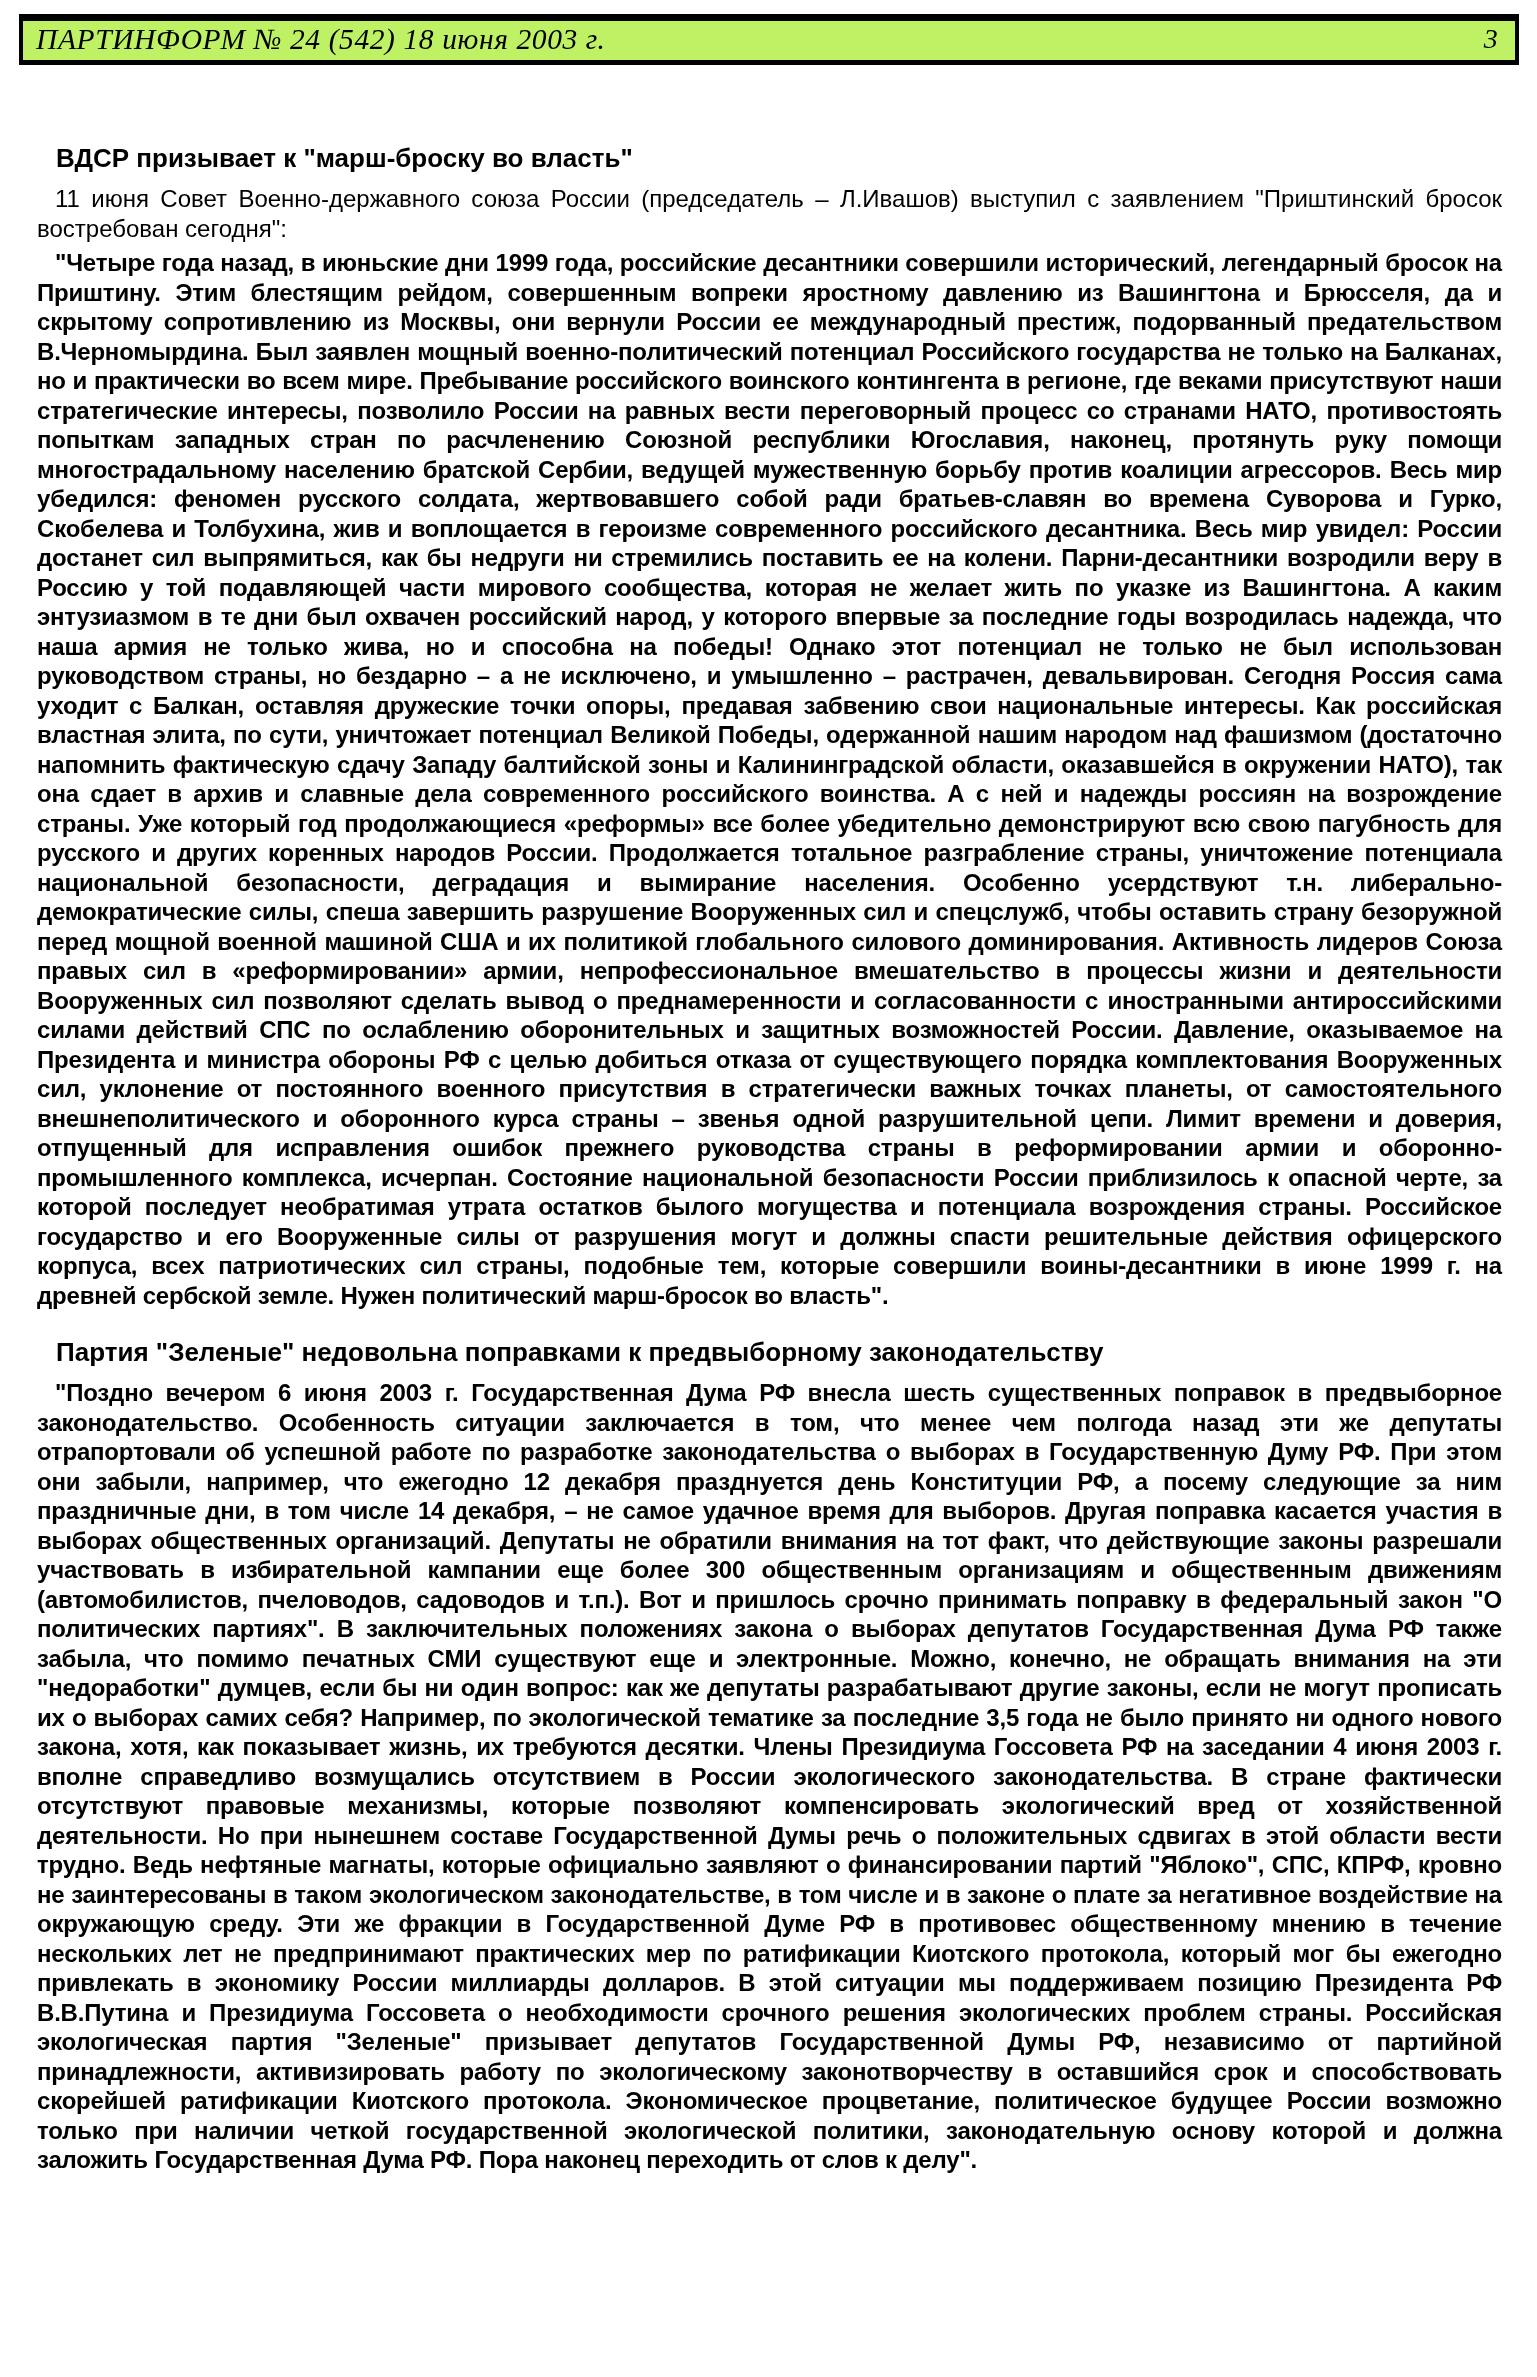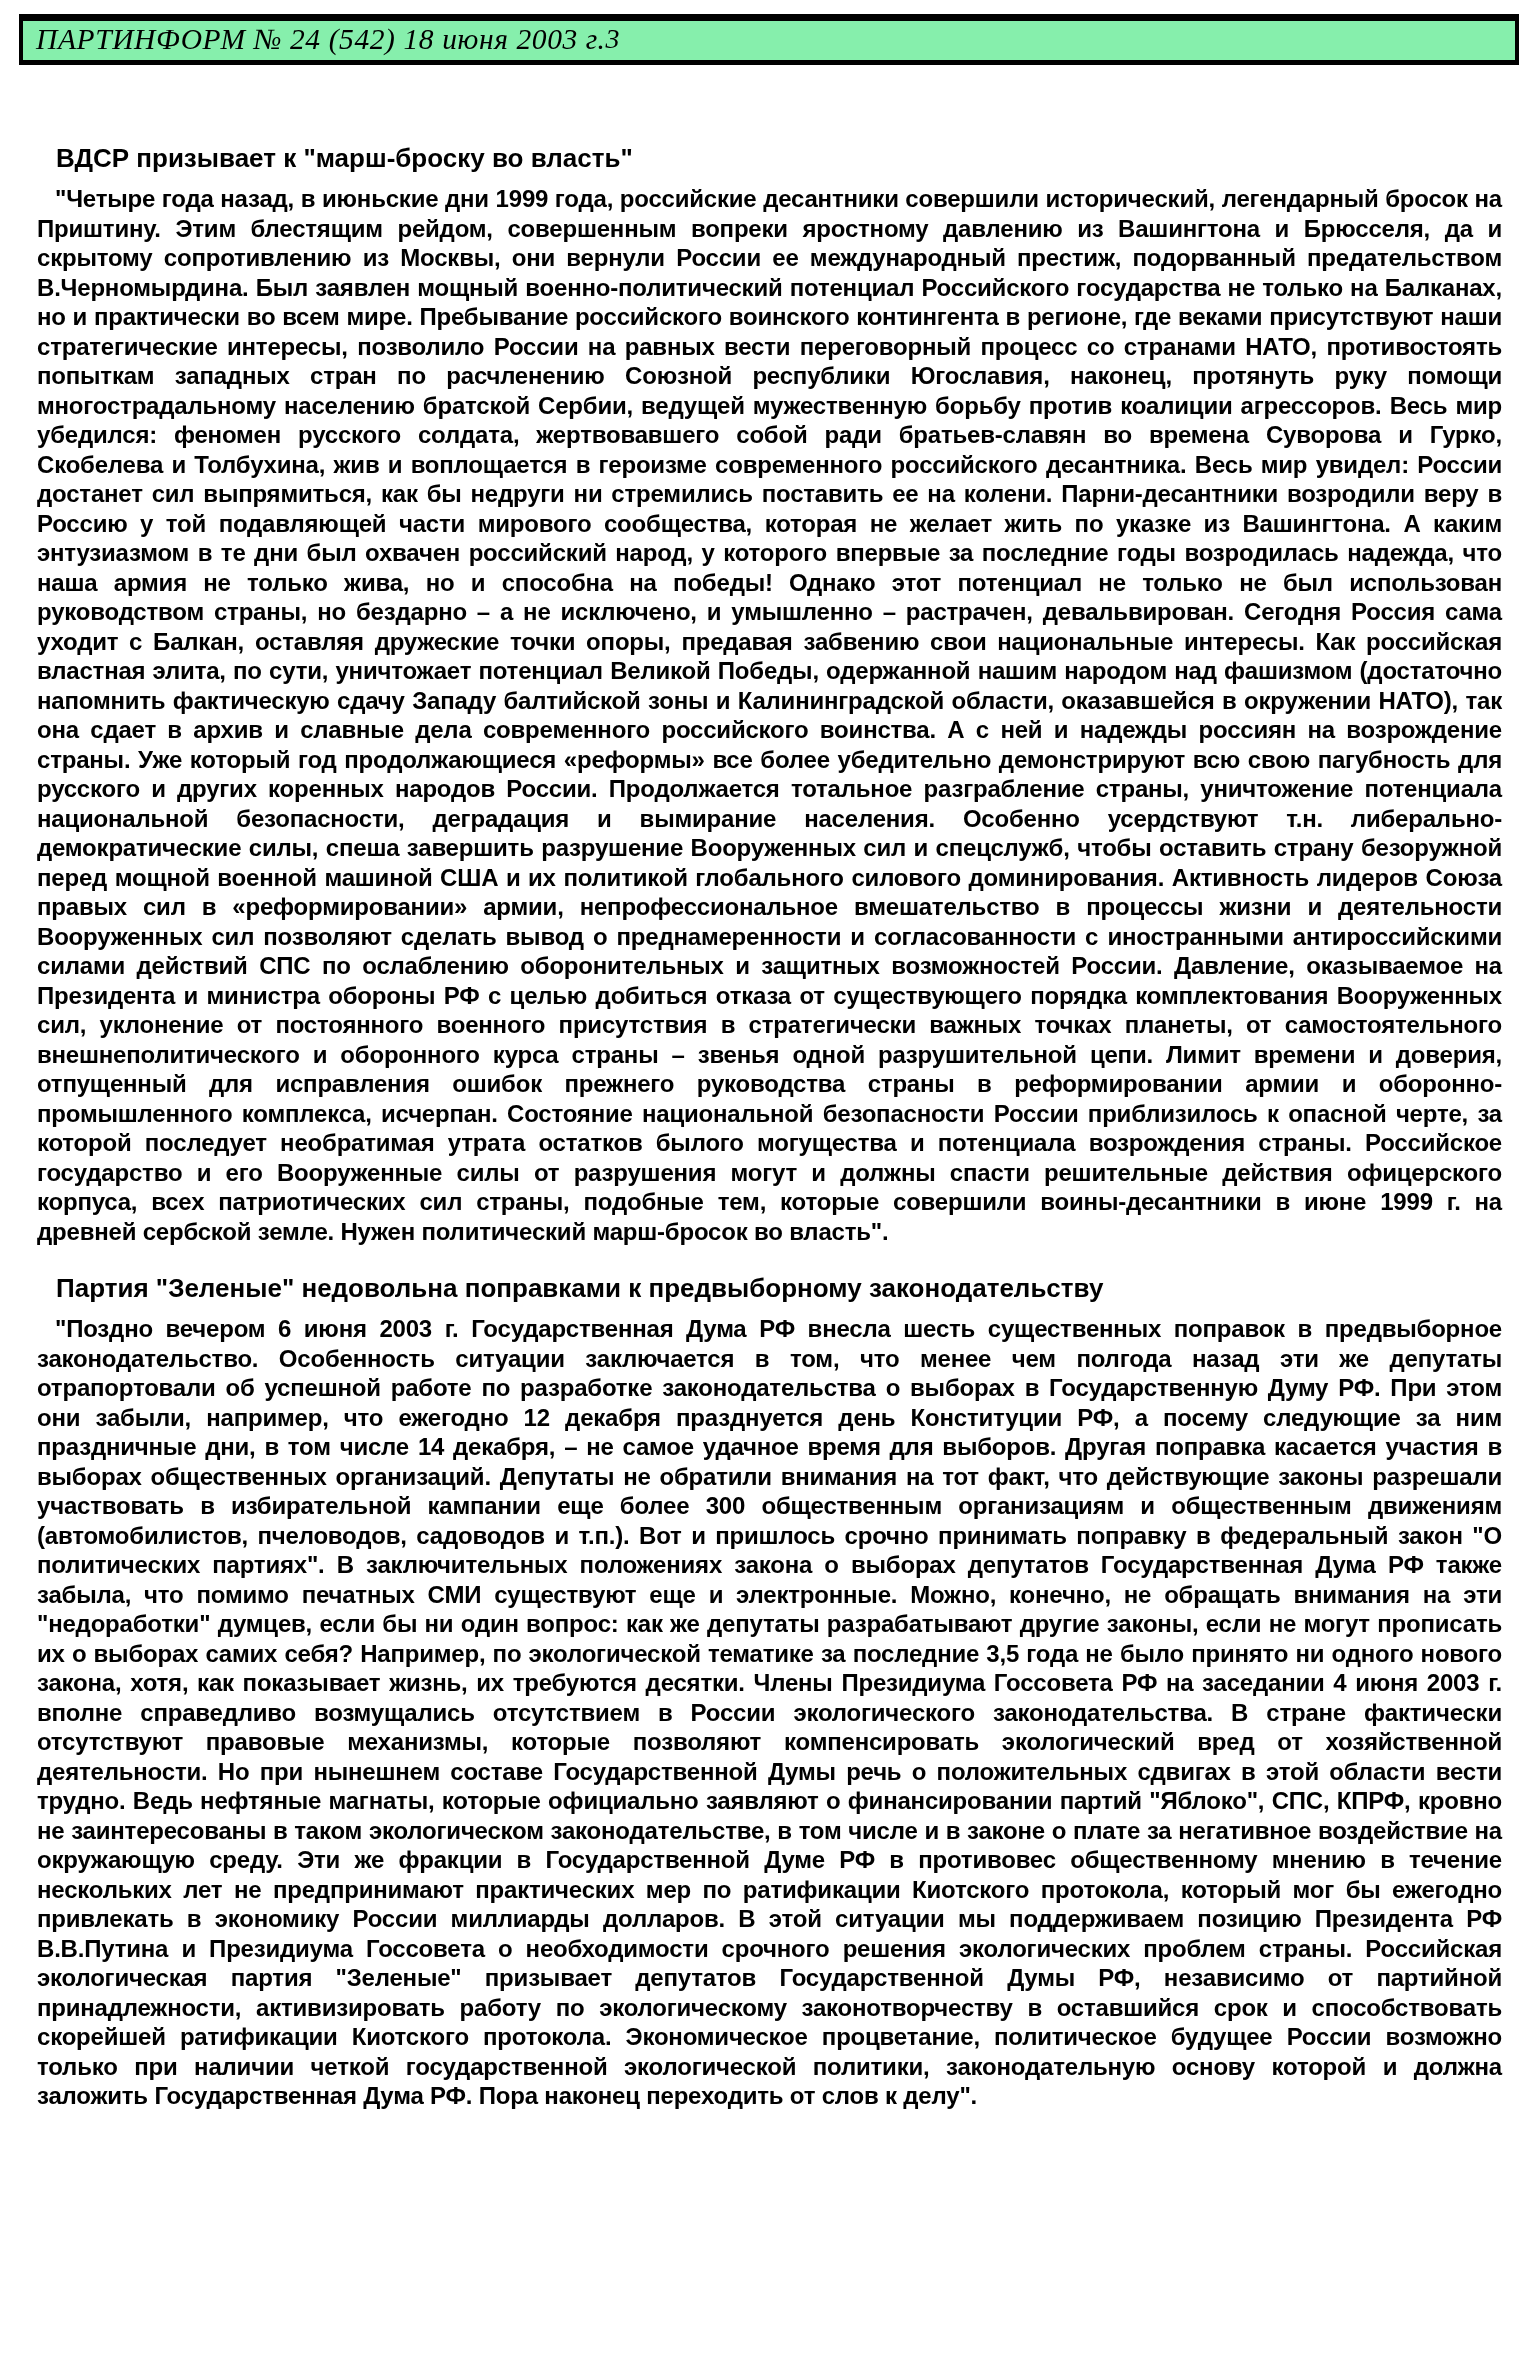--- a/index.html
+++ b/index.html
@@ -22,28 +22,28 @@
   }
   
   .masthead {
     margin: 14px 18px 0 19px;
     border: 4.5px solid #000000;
     border-top-width: 7px;
     border-bottom-width: 5.8px;
     box-sizing: border-box;
     height: 51px;
     display: flex;
-    justify-content: flex-start;
+    justify-content: space-between;
     align-items: center;
     padding: 0 16.7px 2.6px 13px;
     font-family: "Liberation Serif", serif;
     font-style: italic;
     font-size: 29.5px;
     letter-spacing: 0.6px;
-    background: #86efac;
+    background: #bef264;
   }
   .masthead-page {
     font-size: 28px;
   }
   
   .content {
     padding: 0 35px 0 37px;
   }
   .article-title {
     font-size: 26px;
@@ -82,20 +82,21 @@
 
   <header class="masthead">
     <span class="masthead-title">ПАРТИНФОРМ № 24 (542) 18 июня 2003 г.</span>
     <span class="masthead-page">3</span>
   </header>
 
   <main class="content">
 
     <article class="article article-first">
       <h2 class="article-title">ВДСР призывает к "марш-броску во власть"</h2>
+      <p class="lead">11 июня Совет Военно-державного союза России (председатель – Л.Ивашов) выступил с заявлением "Приштинский бросок востребован сегодня":</p>
       <p class="article-body">"Четыре года назад, в июньские дни 1999 года, российские десантники совершили исторический, легендарный бросок на Приштину. Этим блестящим рейдом, совершенным вопреки яростному давлению из Вашингтона и Брюсселя, да и скрытому сопротивлению из Москвы, они вернули России ее международный престиж, подорванный предательством В.Черномырдина. Был заявлен мощный военно-политический потенциал Российского государства не только на Балканах, но и практически во всем мире. Пребывание российского воинского контингента в регионе, где веками присутствуют наши стратегические интересы, позволило России на равных вести переговорный процесс со странами НАТО, противостоять попыткам западных стран по расчленению Союзной республики Югославия, наконец, протянуть руку помощи многострадальному населению братской Сербии, ведущей мужественную борьбу против коалиции агрессоров. Весь мир убедился: феномен русского солдата, жертвовавшего собой ради братьев-славян во времена Суворова и Гурко, Скобелева и Толбухина, жив и воплощается в героизме современного российского десантника. Весь мир увидел: России достанет сил выпрямиться, как бы недруги ни стремились поставить ее на колени. Парни-десантники возродили веру в Россию у той подавляющей части мирового сообщества, которая не желает жить по указке из Вашингтона. А каким энтузиазмом в те дни был охвачен российский народ, у которого впервые за последние годы возродилась надежда, что наша армия не только жива, но и способна на победы! Однако этот потенциал не только не был использован руководством страны, но бездарно – а не исключено, и умышленно – растрачен, девальвирован. Сегодня Россия сама уходит с Балкан, оставляя дружеские точки опоры, предавая забвению свои национальные интересы. Как российская властная элита, по сути, уничтожает потенциал Великой Победы, одержанной нашим народом над фашизмом (достаточно напомнить фактическую сдачу Западу балтийской зоны и Калининградской области, оказавшейся в окружении НАТО), так она сдает в архив и славные дела современного российского воинства. А с ней и надежды россиян на возрождение страны. Уже который год продолжающиеся «реформы» все более убедительно демонстрируют всю свою пагубность для русского и других коренных народов России. Продолжается тотальное разграбление страны, уничтожение потенциала национальной безопасности, деградация и вымирание населения. Особенно усердствуют т.н. либерально-демократические силы, спеша завершить разрушение Вооруженных сил и спецслужб, чтобы оставить страну безоружной перед мощной военной машиной США и их политикой глобального силового доминирования. Активность лидеров Союза правых сил в «реформировании» армии, непрофессиональное вмешательство в процессы жизни и деятельности Вооруженных сил позволяют сделать вывод о преднамеренности и согласованности с иностранными антироссийскими силами действий СПС по ослаблению оборонительных и защитных возможностей России. Давление, оказываемое на Президента и министра обороны РФ с целью добиться отказа от существующего порядка комплектования Вооруженных сил, уклонение от постоянного военного присутствия в стратегически важных точках планеты, от самостоятельного внешнеполитического и оборонного курса страны – звенья одной разрушительной цепи. Лимит времени и доверия, отпущенный для исправления ошибок прежнего руководства страны в реформировании армии и оборонно-промышленного комплекса, исчерпан. Состояние национальной безопасности России приблизилось к опасной черте, за которой последует необратимая утрата остатков былого могущества и потенциала возрождения страны. Российское государство и его Вооруженные силы от разрушения могут и должны спасти решительные действия офицерского корпуса, всех патриотических сил страны, подобные тем, которые совершили воины-десантники в июне 1999 г. на древней сербской земле. Нужен политический марш-бросок во власть".</p>
     </article>
 
     <article class="article article-second">
       <h2 class="article-title">Партия "Зеленые" недовольна поправками к предвыборному законодательству</h2>
       <p class="article-body">"Поздно вечером 6 июня 2003 г. Государственная Дума РФ внесла шесть существенных поправок в предвыборное законодательство. Особенность ситуации заключается в том, что менее чем полгода назад эти же депутаты отрапортовали об успешной работе по разработке законодательства о выборах в Государственную Думу РФ. При этом они забыли, например, что ежегодно 12 декабря празднуется день Конституции РФ, а посему следующие за ним праздничные дни, в том числе 14 декабря, – не самое удачное время для выборов. Другая поправка касается участия в выборах общественных организаций. Депутаты не обратили внимания на тот факт, что действующие законы разрешали участвовать в избирательной кампании еще более 300 общественным организациям и общественным движениям (автомобилистов, пчеловодов, садоводов и т.п.). Вот и пришлось срочно принимать поправку в федеральный закон "О политических партиях". В заключительных положениях закона о выборах депутатов Государственная Дума РФ также забыла, что помимо печатных СМИ существуют еще и электронные. Можно, конечно, не обращать внимания на эти "недоработки" думцев, если бы ни один вопрос: как же депутаты разрабатывают другие законы, если не могут прописать их о выборах самих себя? Например, по экологической тематике за последние 3,5 года не было принято ни одного нового закона, хотя, как показывает жизнь, их требуются десятки. Члены Президиума Госсовета РФ на заседании 4 июня 2003 г. вполне справедливо возмущались отсутствием в России экологического законодательства. В стране фактически отсутствуют правовые механизмы, которые позволяют компенсировать экологический вред от хозяйственной деятельности. Но при нынешнем составе Государственной Думы речь о положительных сдвигах в этой области вести трудно. Ведь нефтяные магнаты, которые официально заявляют о финансировании партий "Яблоко", СПС, КПРФ, кровно не заинтересованы в таком экологическом законодательстве, в том числе и в законе о плате за негативное воздействие на окружающую среду. Эти же фракции в Государственной Думе РФ в противовес общественному мнению в течение нескольких лет не предпринимают практических мер по ратификации Киотского протокола, который мог бы ежегодно привлекать в экономику России миллиарды долларов. В этой ситуации мы поддерживаем позицию Президента РФ В.В.Путина и Президиума Госсовета о необходимости срочного решения экологических проблем страны. Российская экологическая партия "Зеленые" призывает депутатов Государственной Думы РФ, независимо от партийной принадлежности, активизировать работу по экологическому законотворчеству в оставшийся срок и способствовать скорейшей ратификации Киотского протокола. Экономическое процветание, политическое будущее России возможно только при наличии четкой государственной экологической политики, законодательную основу которой и должна заложить Государственная Дума РФ. Пора наконец переходить от слов к делу".</p>
     </article>
 
   </main>
 </div>

